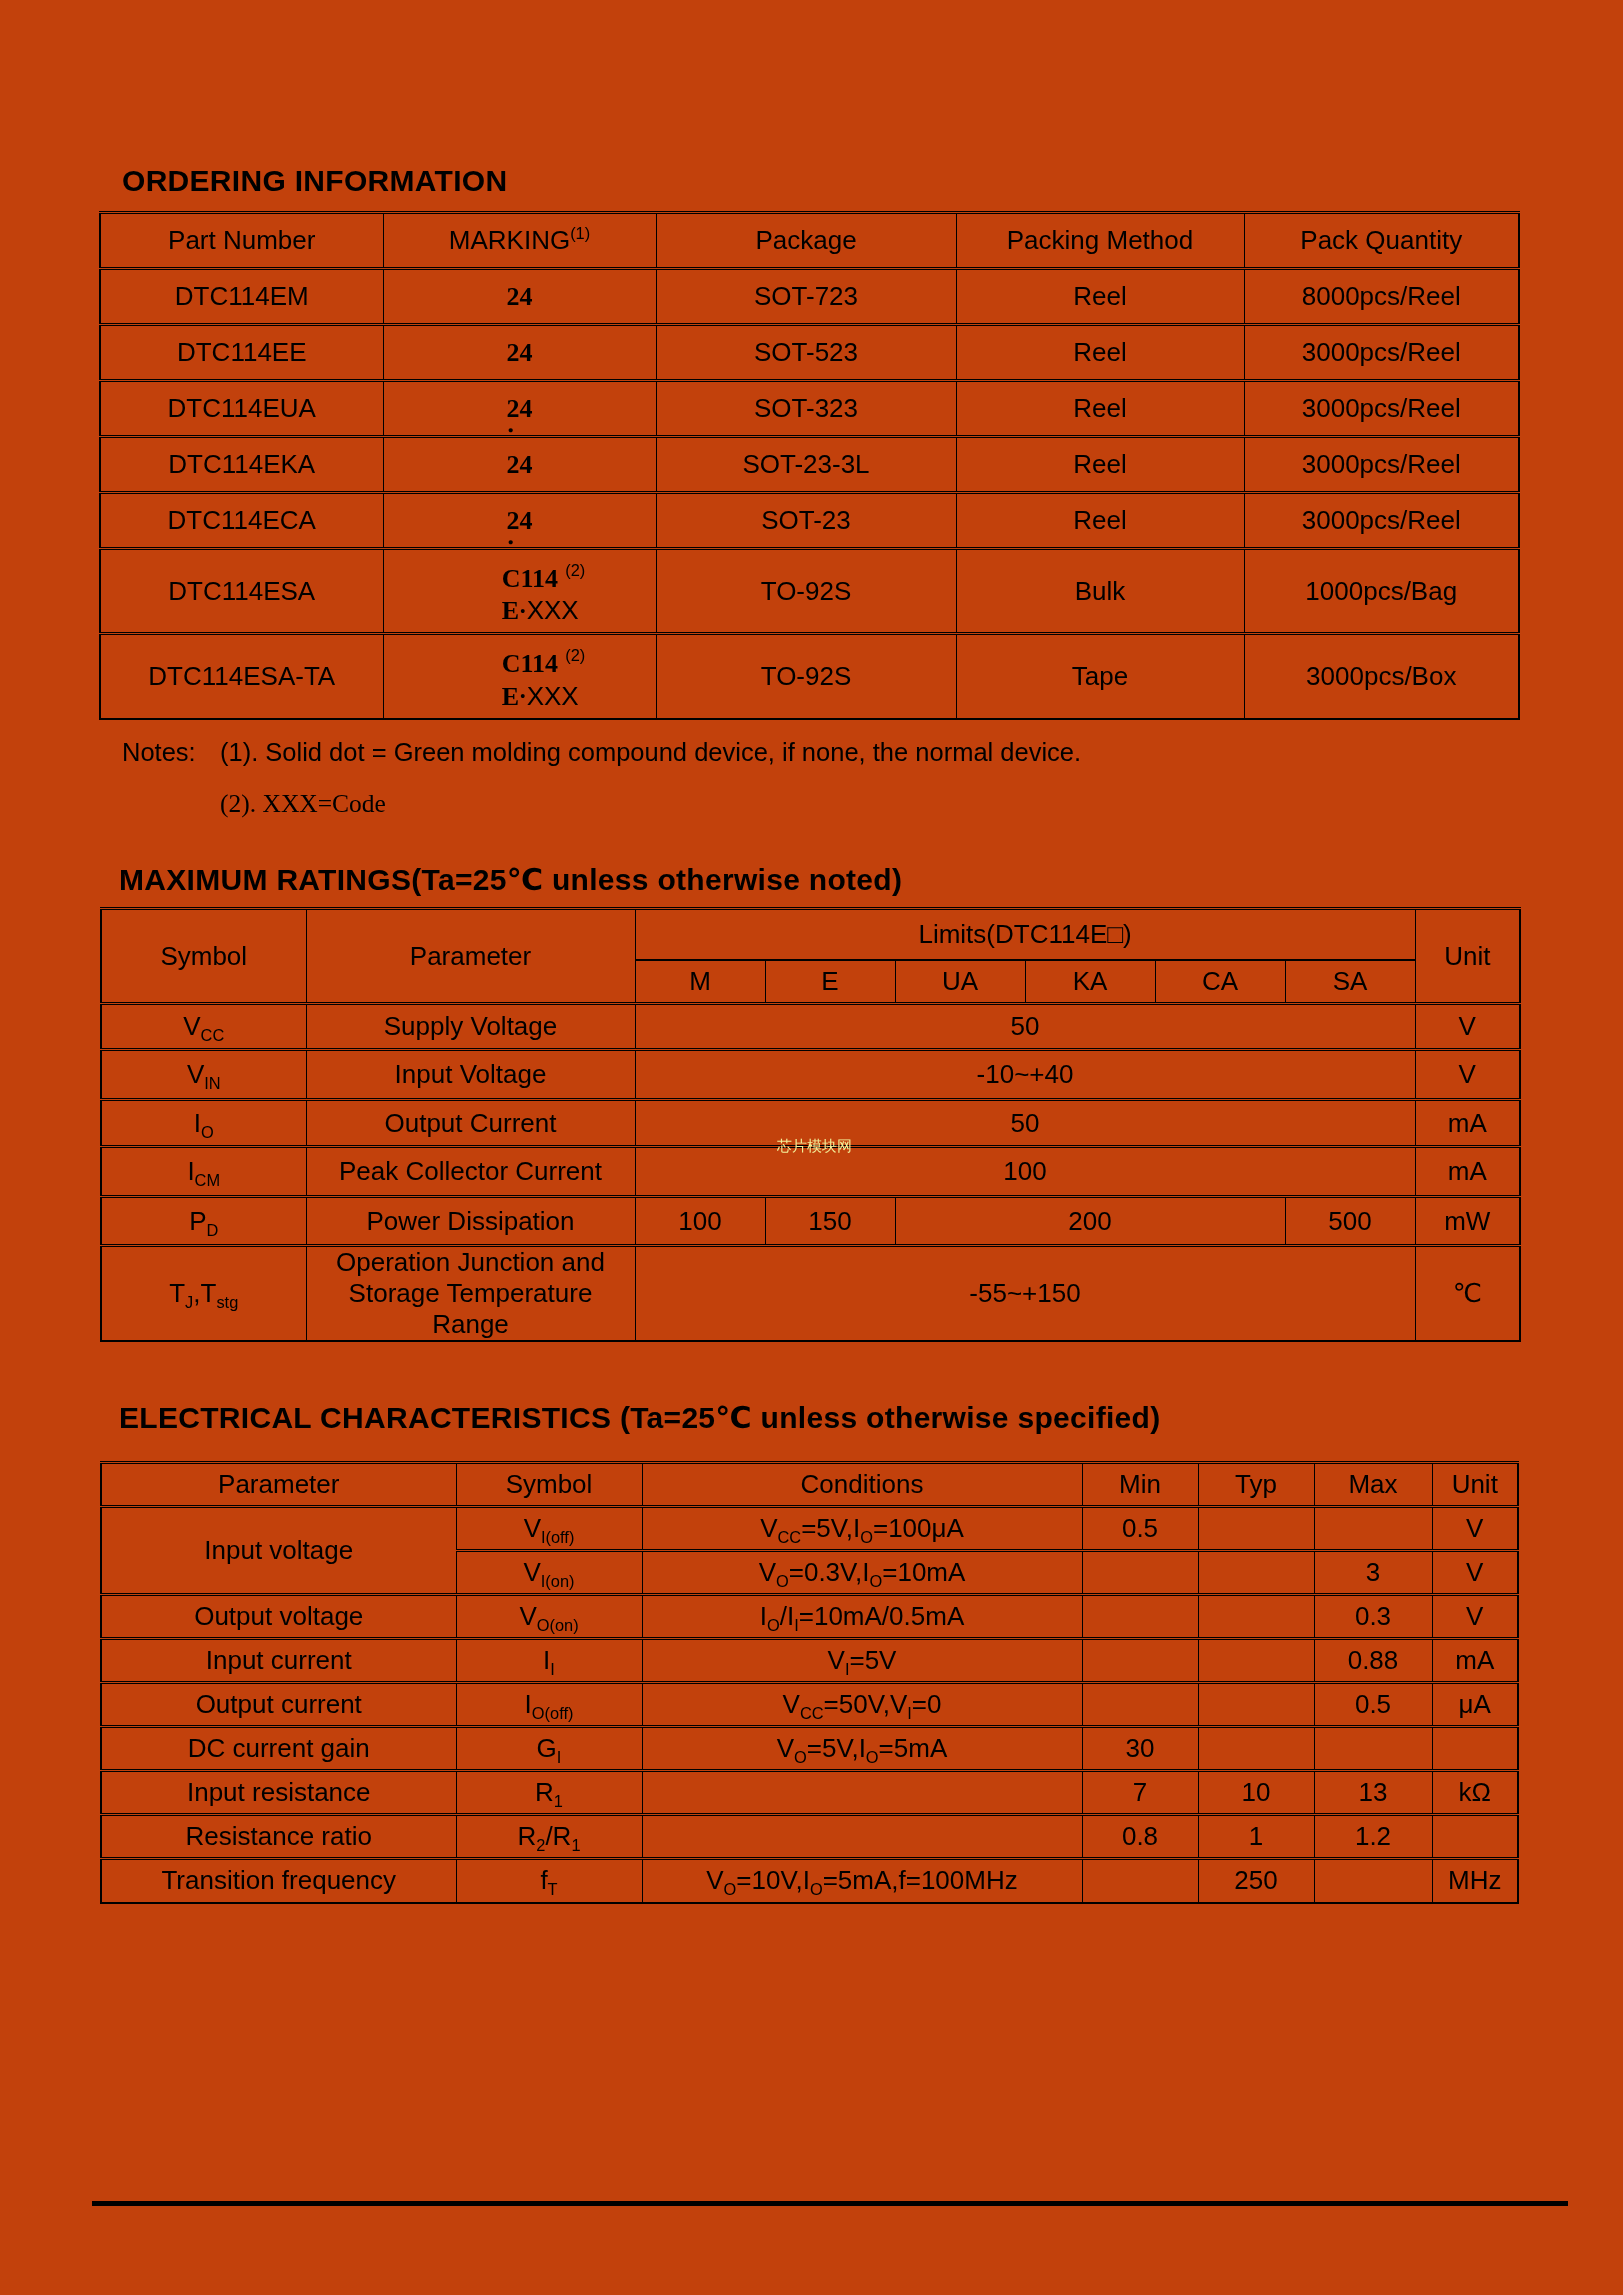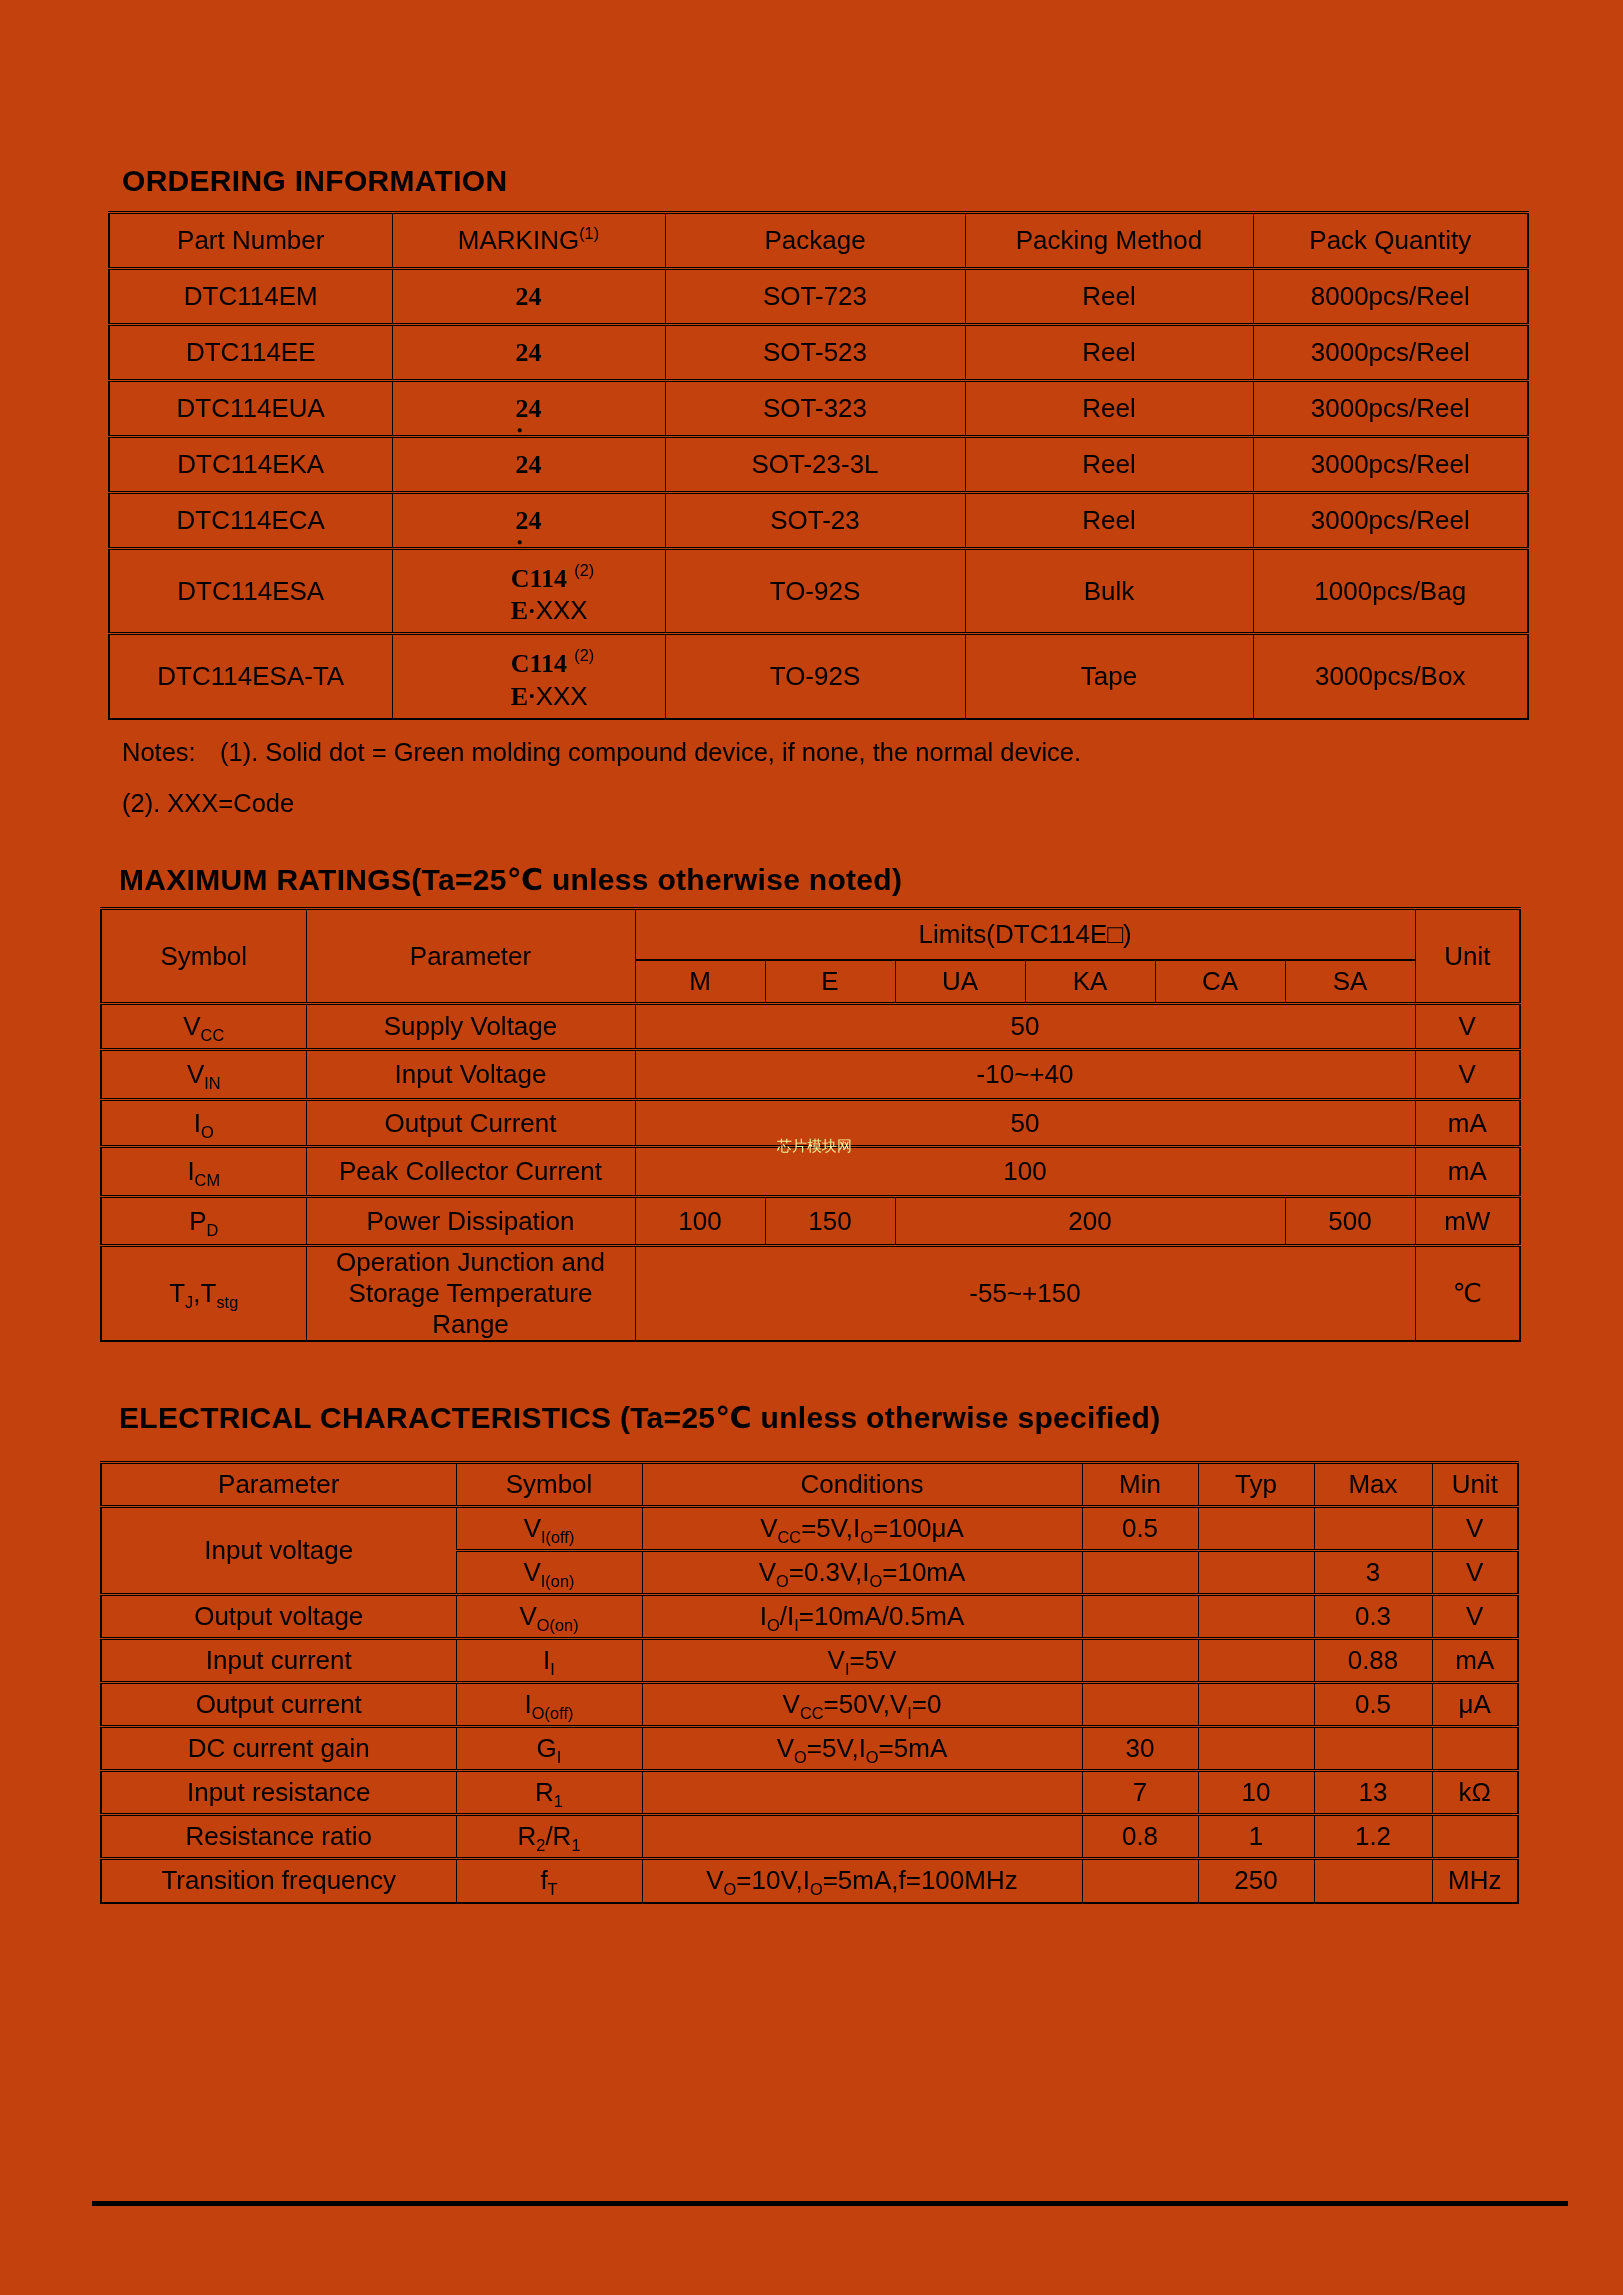--- a/index.html
+++ b/index.html
@@ -48,42 +48,42 @@
   .mkb{font-weight:bold;font-family:Liberation Serif, serif;}
   .mkwrap{position:relative;display:inline-block;}
   .gdot{position:absolute;left:1.3px;bottom:-11px;font-size:9.8px;line-height:1;}
   .mkblock{display:inline-block;text-align:left;line-height:33px;margin-left:48px;}
   .mksup{font-size:16.4px;vertical-align:10.5px;font-weight:normal;}
   .bdot{font-size:14.4px;vertical-align:3.3px;margin:0 1.3px;}
   
   .notes{position:absolute;left:122px;top:738px;font-size:25.5px;}
   .notes-row{display:flex;}
   .notes-label{width:98px;}
-  .note-line2{margin-top:22px;}
+  .note-line2{margin-left:98px;margin-top:22px;font-family:Liberation Serif, serif;}
   
   .watermark{
     position:absolute;left:777px;top:1138px;
     color:#f3f09a;font-size:15px;line-height:1.1;
     white-space:nowrap;
   }
   
   .footer-rule{position:absolute;left:92px;top:2201px;width:1476px;height:5.2px;background:#000;}
   .footer-row{position:absolute;left:92px;top:2212px;width:1476px;height:30px;font-size:25px;}
   .footer-site{position:absolute;left:3.9px;top:0;}
   .footer-page{position:absolute;left:0;right:0;text-align:center;top:0;}
   .footer-rev{position:absolute;right:1.3px;top:0;}
 </style>
 </head>
 <body>
 
 <div class="page">
 
   <div class="sec-title" style="left:122px;top:164px;">ORDERING INFORMATION</div>
 
-  <table class="tbl" style="left:108px;top:211px;">
+  <table class="tbl" style="left:99px;top:211px;">
     <colgroup>
       <col style="width:283px">
         <col style="width:273px">
         <col style="width:300px">
         <col style="width:288px">
         <col style="width:275px">
     </colgroup>
     <tbody>
         <tr style="height:56px">
       <th class="hd">Part Number</th>

